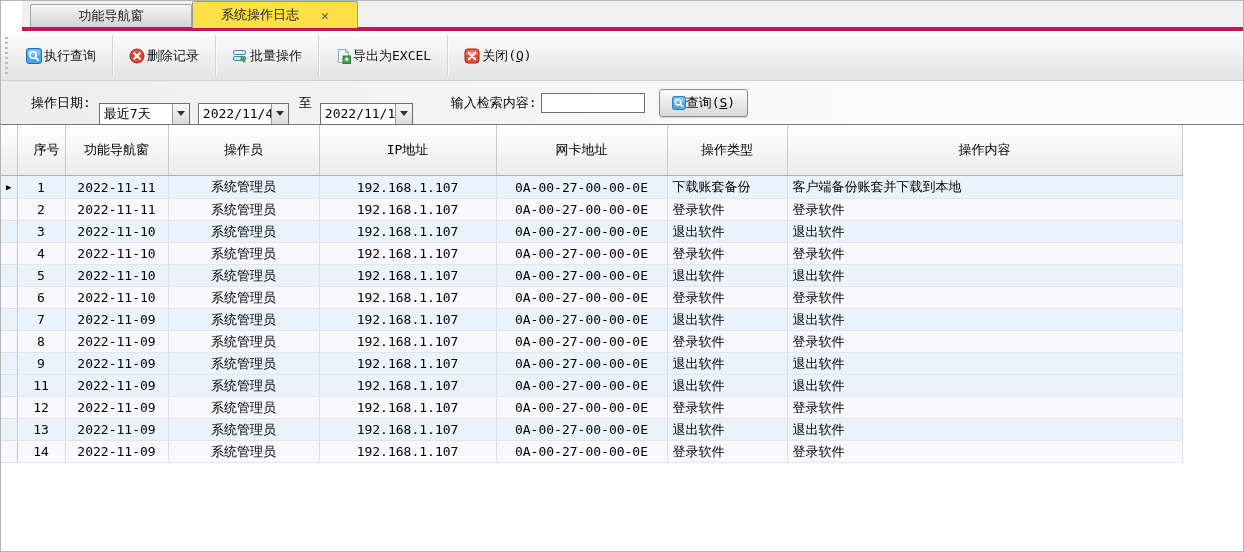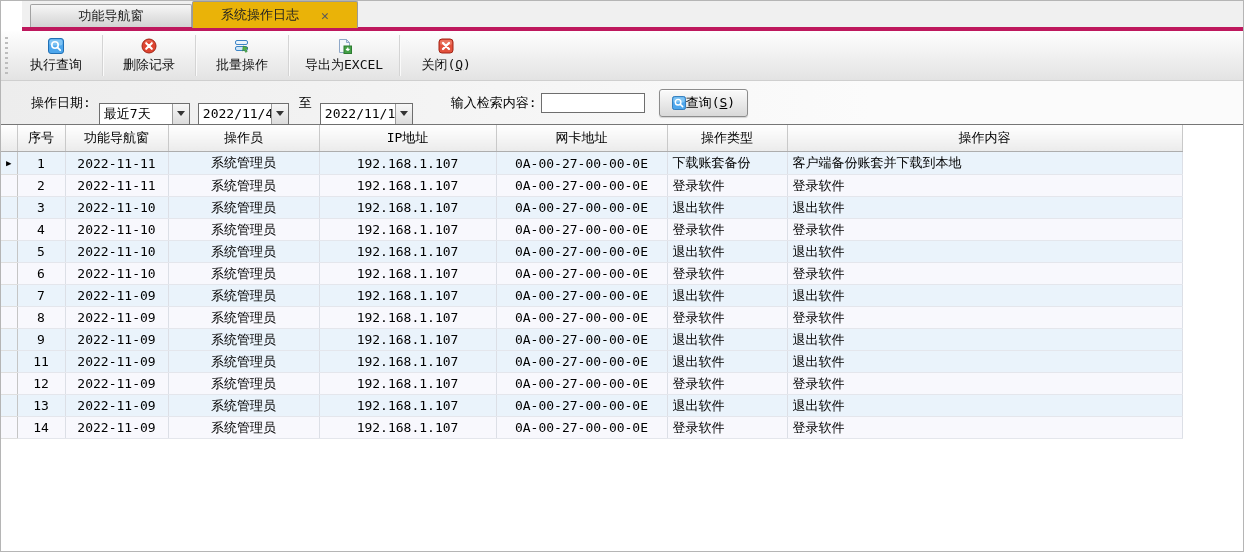--- a/index.html
+++ b/index.html
@@ -3,27 +3,27 @@
 <meta charset="utf-8">
 <style>
   html,body{margin:0;padding:0;}
   body{font-family:"DejaVu Sans Mono","DejaVu Sans","Liberation Sans",sans-serif;}
   .page{position:relative;width:1244px;height:552px;background:#fff;border:1px solid #B5B5B5;box-sizing:border-box;overflow:hidden;}
 
   
   .tabbar{height:26px;background:#F0F0F0;border-bottom:4px solid #be185d;display:flex;align-items:flex-end;position:relative;z-index:2;margin-left:21px;}
   .tab{box-sizing:border-box;font-size:13px;color:#222;display:flex;align-items:center;justify-content:center;cursor:default;}
   .tab.inactive{margin-left:8px;width:162px;height:23px;background:linear-gradient(#F6F6F6,#D3D3D3);border:1px solid #A2A2A2;border-bottom:none;border-radius:2px 2px 0 0;}
-  .tab.active{width:166px;height:27px;background:#eab308;border:1px solid #9A9A9A;border-bottom:none;border-radius:2px 2px 0 0;margin-bottom:-1px;gap:22px;}
+  .tab.active{width:166px;height:27px;background:#fde047;border:1px solid #9A9A9A;border-bottom:none;border-radius:2px 2px 0 0;margin-bottom:-1px;gap:22px;}
   .tab .x{color:#5A5A5A;font-size:13px;line-height:13px;}
 
   
   .toolbar{height:49px;background:linear-gradient(#FEFEFE,#E3E3E3);border-bottom:1px solid #CFCFCF;display:flex;align-items:stretch;padding-left:2px;position:relative;z-index:1;}
   .grip{width:3px;margin:6px 4px 6px 2px;background:repeating-linear-gradient(to bottom,#BDBDBD 0 2px,transparent 2px 5px);}
-  .tbtn{display:flex;flex-direction:column;align-items:center;justify-content:center;gap:2px;padding:2px 14px;min-width:60px;cursor:default;}
+  .tbtn{display:flex;align-items:center;justify-content:center;gap:2px;padding:2px 14px;min-width:60px;cursor:default;}
   .ticon{width:16px;height:16px;display:block;}
   .ticon svg{width:16px;height:16px;display:block;}
   .tlabel{font-size:13px;color:#111;white-space:nowrap;}
   .tsep{width:1px;background:#D4D4D4;margin:4px 2px;box-shadow:1px 0 0 #FAFAFA;}
 
   
   .filterbar{height:43px;background:linear-gradient(to right,#EDEDED,#FBFBFB 70%);display:flex;align-items:center;font-size:13px;color:#000;}
   .flabel{margin-left:30px;white-space:nowrap;}
   .combo{display:flex;align-items:stretch;background:#fff;border:1px solid #6E6E6E;height:20px;box-sizing:content-box;margin-left:8px;margin-top:22px;}
   .combo .val{font-size:13px;line-height:20px;padding:0 4px;flex:1;white-space:nowrap;overflow:hidden;}
@@ -32,21 +32,21 @@
   .c1{width:64px;} .c2{width:64px;} .c3{width:66px;}
   .tolabel{margin:0 8px 0 10px;}
   .slabel{margin-left:38px;}
   .sinput{width:96px;height:18px;border:1px solid #6E6E6E;margin-left:4px;font-size:13px;padding:0 3px;outline:none;background:#fff;}
   .qbtn{margin-left:14px;display:flex;align-items:center;padding:4px 12px;border:1px solid #8C8C8C;border-radius:3px;background:linear-gradient(#FBFBFB,#D9D9D9);box-shadow:inset 0 1px 0 #fff,0 1px 1px rgba(0,0,0,.15);font-size:13px;cursor:default;}
   .qbtn svg{width:14px;height:14px;display:block;}
 
   
   .gridwrap{border-top:1px solid #767676;background:#fff;height:332px;}
   table.grid{border-collapse:collapse;table-layout:fixed;width:1181px;font-size:13px;color:#000;}
-  .grid th{height:16px;font-weight:normal;background:linear-gradient(#FFFFFF,#EBEBEB);border-right:1px solid #C9C9C9;border-bottom:1px solid #ADADAD;padding:4px;text-align:center;white-space:nowrap;overflow:hidden;}
+  .grid th{height:16px;font-weight:normal;background:linear-gradient(#FFFFFF,#EBEBEB);border-right:1px solid #C9C9C9;border-bottom:1px solid #ADADAD;padding:16px;text-align:center;white-space:nowrap;overflow:hidden;}
   .grid td{height:22px;padding:0;border-right:1px solid #DCDFE6;border-bottom:1px solid #E4E6EC;white-space:nowrap;overflow:hidden;box-sizing:border-box;}
   .grid tr.odd td{background:#EAF3FB;}
   .grid tr.even td{background:#F8F8FD;}
   .grid td.gut{background:#F5F5F5;border-right:1px solid #C5C5C5;border-bottom:1px solid #DFDFDF;text-align:center;}
   .grid th.gut{background:linear-gradient(#FFFFFF,#EBEBEB);}
   .c-center{text-align:center;}
   .c-left{text-align:left;padding-left:5px !important;margin-left:7px;}
   .tri{font-size:9px;color:#000;line-height:22px;}
 </style>
 </head>

